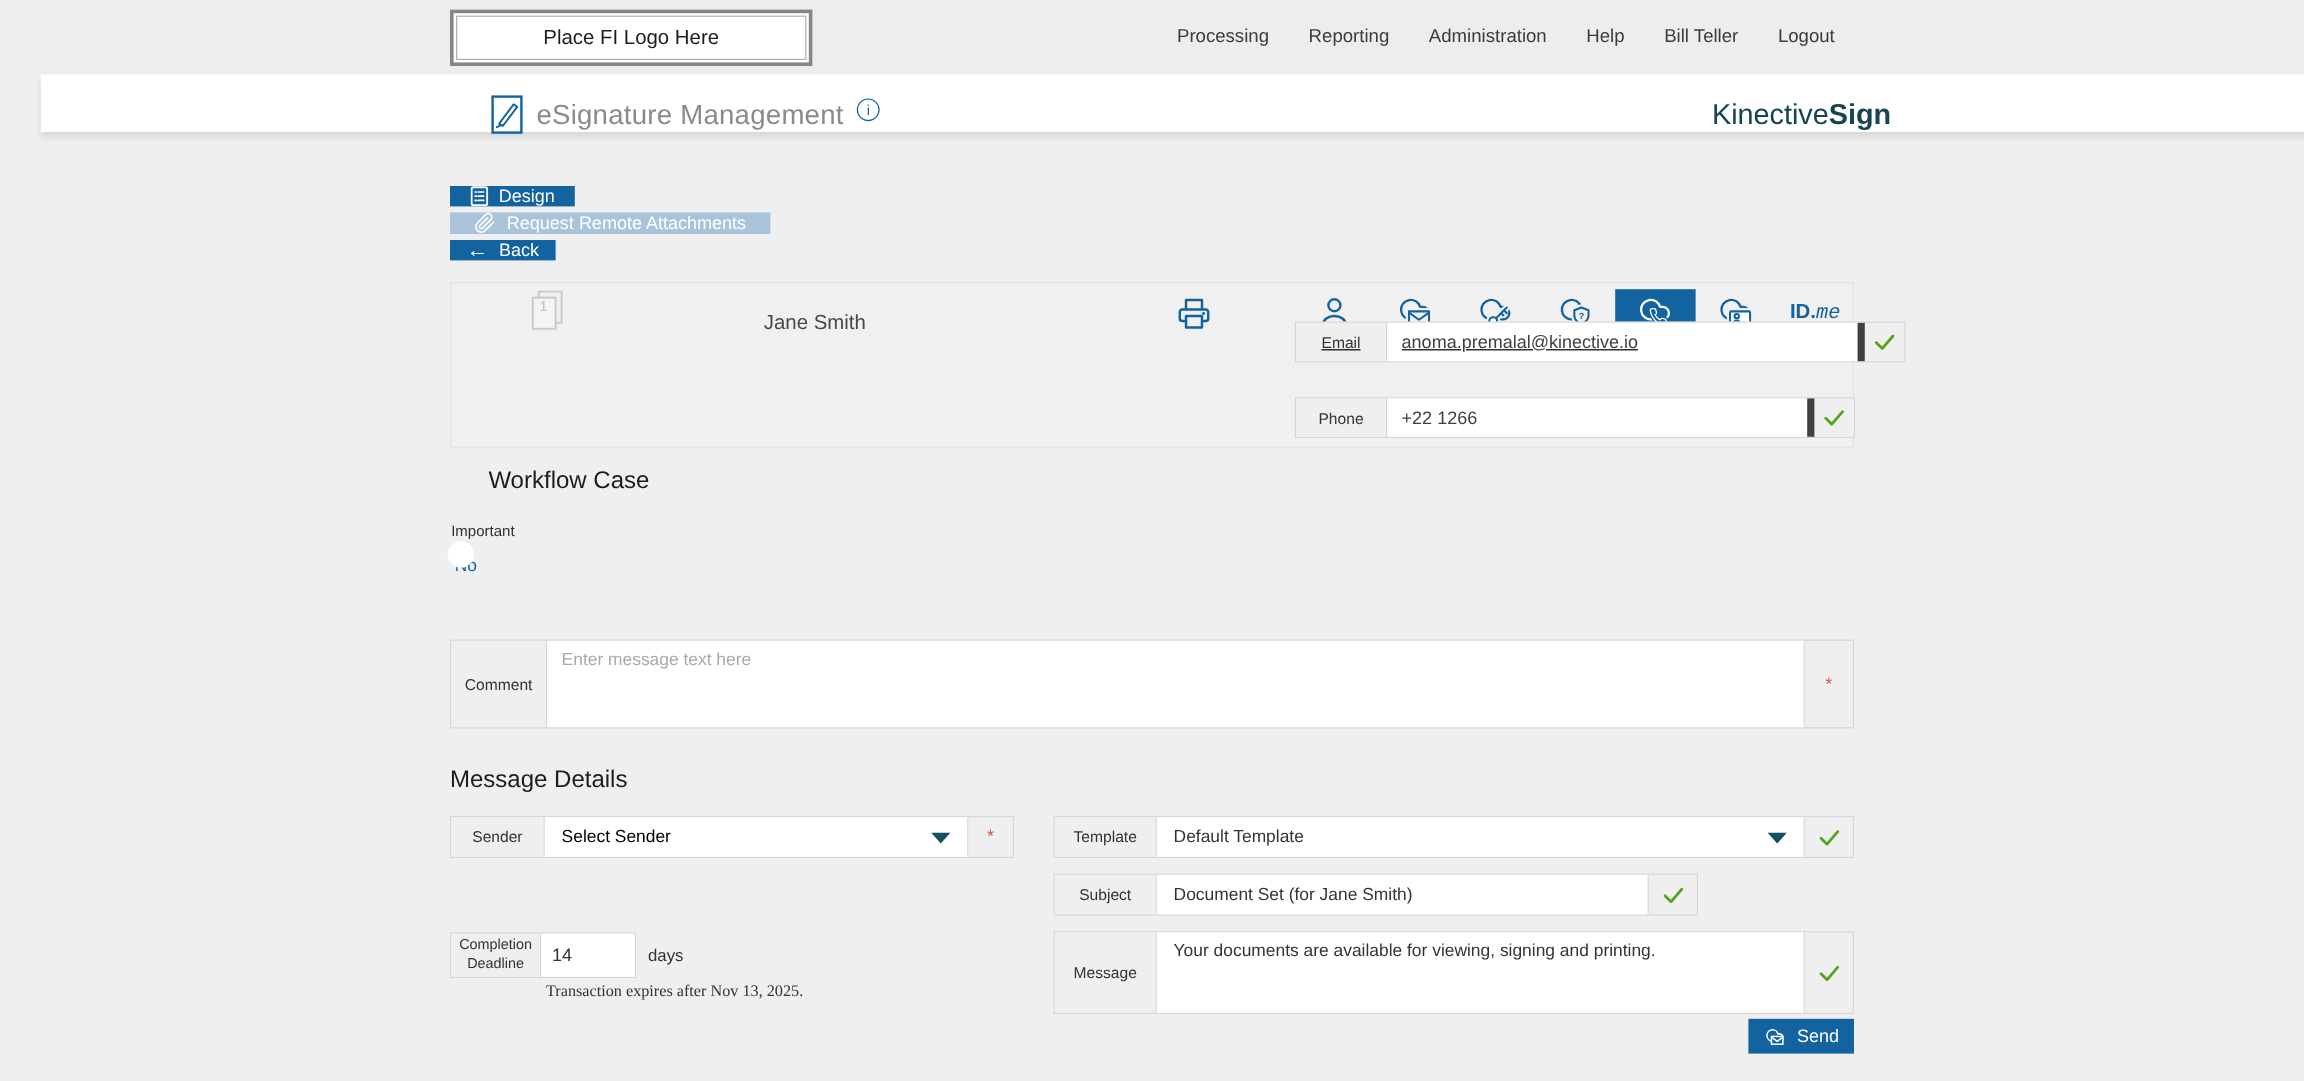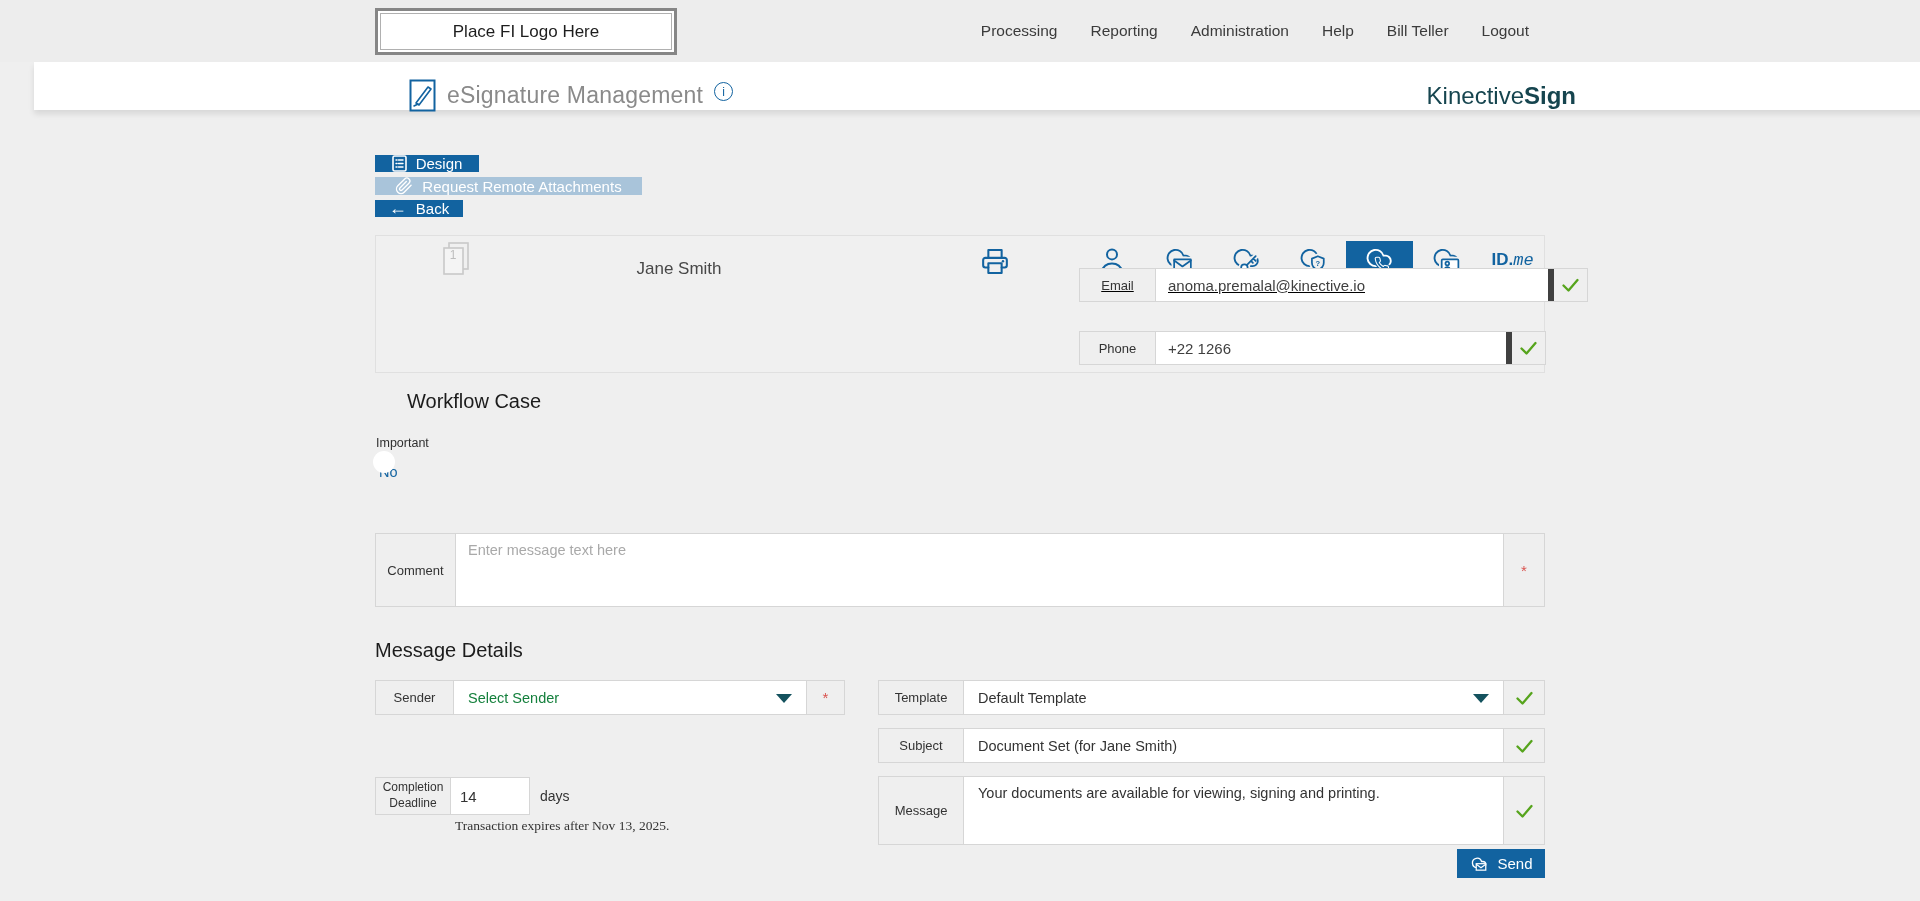--- a/index.html
+++ b/index.html
@@ -94,31 +94,31 @@
   .comment-textarea::placeholder { color:#a9a9a9; }
   .required-zone { width:40px; display:flex; align-items:center; justify-content:center; }
   .required-marker { color:#d9534f; font-size:15px; line-height:1; }
 
   
   .md-heading { left:375px; top:639px; }
   .sender-row { left:375px; top:680px; width:470px; height:35px; }
   .sender-row .field-label { width:78px; }
   .dropdown { flex:1; background:#fff; border-right:1px solid #d6d6d6; position:relative;
               display:flex; align-items:center; padding:0 14px; cursor:pointer; }
-  .dd-placeholder { font-size:14.5px; color:#15803d; }
+  .dd-placeholder { font-size:14.5px; color:#000000; }
   .dd-value { font-size:14.5px; color:#333; }
   .caret { position:absolute; right:14px; top:50%; margin-top:-4px; width:0; height:0;
            border-left:8px solid transparent; border-right:8px solid transparent;
            border-top:9px solid #14525e; }
   .sender-row .required-zone { width:37px; }
 
   .template-row { left:878px; top:680px; width:667px; height:35px; }
   .template-row .field-label, .subject-row .field-label, .message-row .field-label { width:85px; }
   .template-row .check-zone, .subject-row .check-zone, .message-row .check-zone { width:40px; }
-  .subject-row { left:878px; top:728px; width:667px; height:35px; }
+  .subject-row { left:878px; top:728px; width:537px; height:35px; }
   .message-row { left:878px; top:776px; width:667px; height:69px; }
   .value-cell { flex:1; background:#fff; border-right:1px solid #d6d6d6; display:flex;
                 align-items:center; padding:0 14px; font-size:14.5px; color:#333; }
   .message-row .value-cell { align-items:flex-start; padding-top:8px; }
 
   .deadline-box { left:375px; top:777px; width:155px; height:38px; }
   .deadline-box .field-label { width:75px; font-size:12px; line-height:1.3; flex-direction:column; }
   .deadline-input { width:78px; background:#fff; border:none; font-family:"Liberation Sans",sans-serif;
                     font-size:15px; color:#333; padding:0 0 0 9px; outline:none; }
   .deadline-unit { position:absolute; left:540px; top:788px; font-size:14px; color:#333; }

